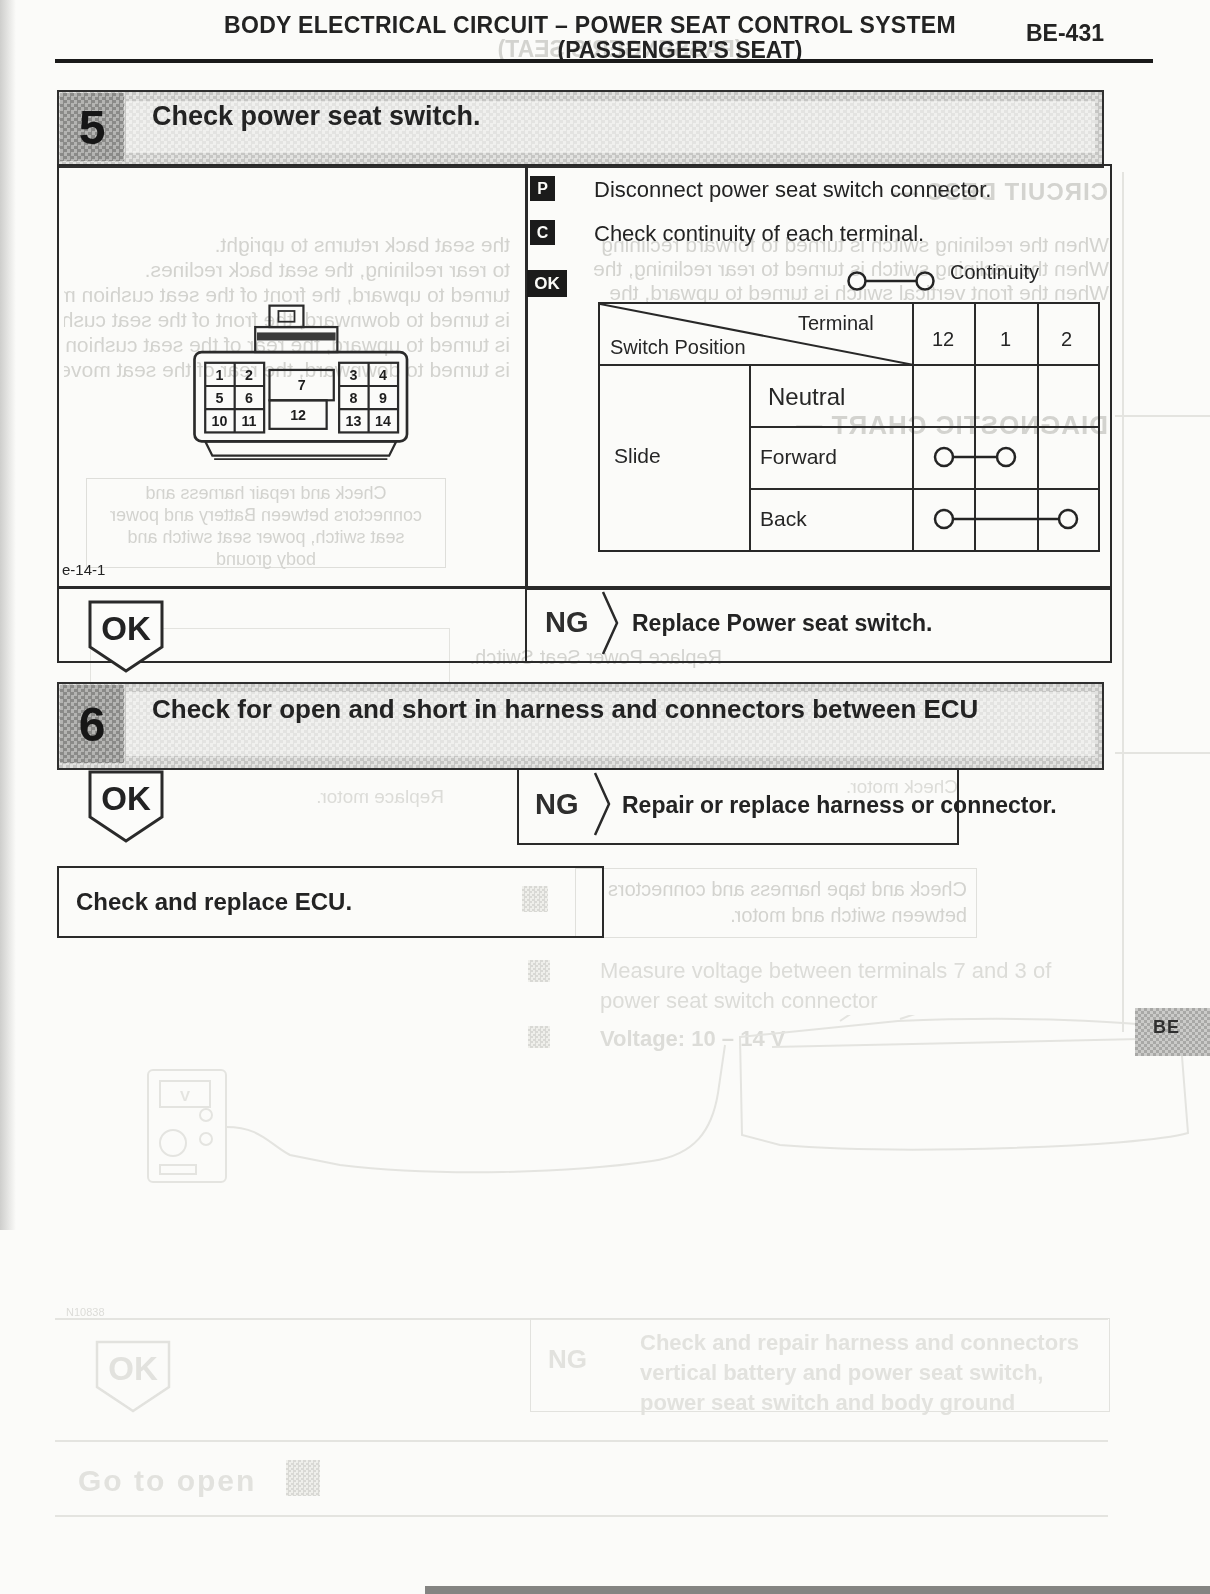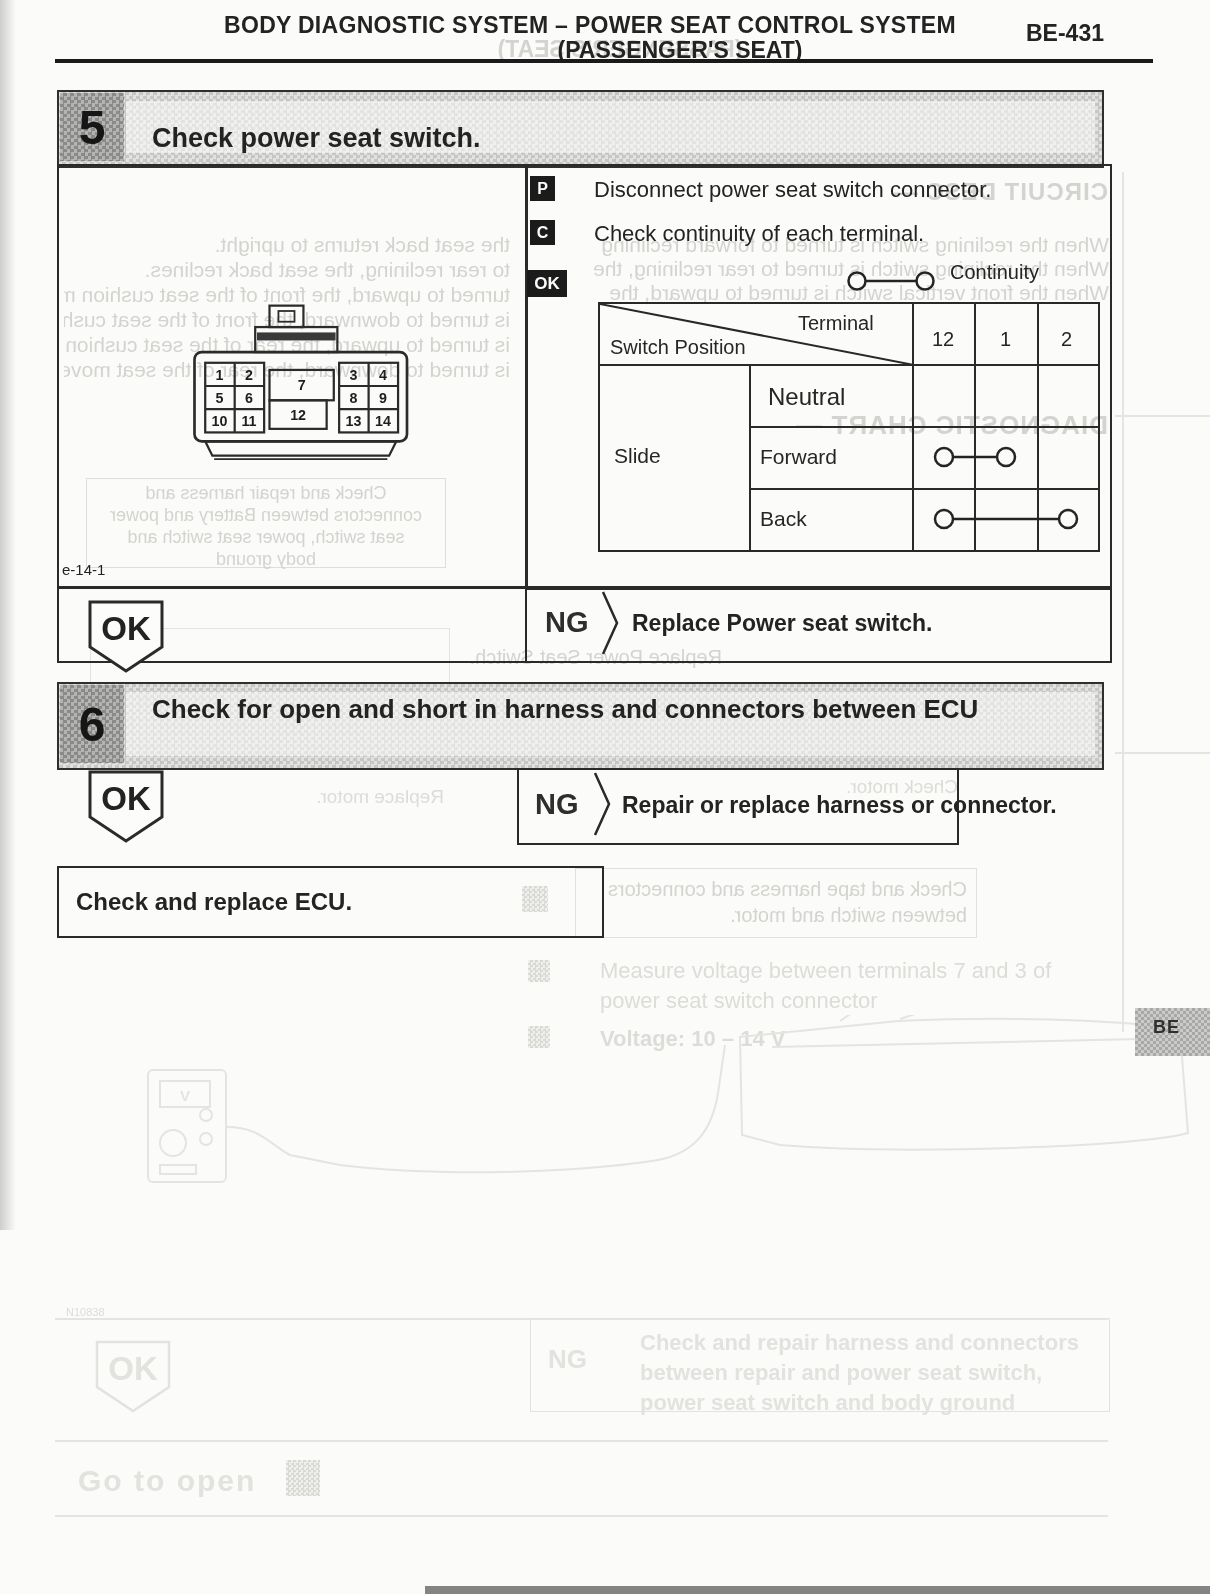--- a/index.html
+++ b/index.html
@@ -103,21 +103,21 @@
       <path d="M632,32 L1000,24"></path>
       <path d="M700,6 L712,-2 M760,4 L790,-6"></path>
     </g>
     <text x="45" y="86" font-size="15" fill="#e4e4e0" text-anchor="middle" font-weight="bold">V</text>
   </svg>
 
   <div class="abs gline" style="left:55px;top:1318px;width:1053px;height:1.5px;"></div>
   <div class="abs" style="left:530px;top:1318px;width:578px;height:92px;border:1.5px solid #e2e2de;"></div>
   <div class="abs g4 b nw" style="left:548px;top:1344px;font-size:26px;">NG</div>
   <div class="abs g4 b nw" style="left:640px;top:1330px;font-size:22px;">Check and repair harness and connectors</div>
-  <div class="abs g4 b nw" style="left:640px;top:1360px;font-size:22px;">between repair and power seat switch,</div>
+  <div class="abs g4 b nw" style="left:640px;top:1360px;font-size:22px;">vertical battery and power seat switch,</div>
   <div class="abs g4 b nw" style="left:640px;top:1390px;font-size:22px;">power seat switch and body ground</div>
 
   <div class="abs g3 nw" style="left:66px;top:1306px;font-size:11px;">N10838</div>
   <div class="abs okwrap" style="left:95px;top:1340px;">
     <svg width="76" height="74" viewBox="0 0 76 74">
         <polygon points="2,2 74,2 74,47 38,71 2,47" fill="none" stroke="#e2e2de" stroke-width="2.5"></polygon>
       </svg>
     <span class="g4">OK</span>
   </div>
   <div class="abs gline" style="left:55px;top:1440px;width:1053px;height:1.5px;"></div>
@@ -125,31 +125,31 @@
   <div class="abs chk-ghost" style="left:286px;top:1460px;width:34px;height:36px;"></div>
   <div class="abs gline" style="left:55px;top:1515px;width:1053px;height:1.5px;"></div>
 
   <div class="abs gline" style="left:1122px;top:172px;width:1.5px;height:860px;"></div>
   <div class="abs gline" style="left:1115px;top:415px;width:95px;height:1.5px;"></div>
   <div class="abs gline" style="left:1115px;top:752px;width:95px;height:1.5px;"></div>
 
   <div class="abs" style="left:0;top:0;width:16px;height:1230px;background:linear-gradient(to right,#bfbfbd,rgba(251,251,249,0));opacity:.75;"></div>
   <div class="abs" style="left:425px;top:1586px;width:785px;height:8px;background:#6f6f6d;opacity:.85;"></div>
 
-  <div class="abs b ink nw" style="left:140px;top:12px;width:900px;text-align:center;font-size:23px;letter-spacing:.3px;">BODY DIAGNOSTIC SYSTEM – POWER SEAT CONTROL SYSTEM</div>
+  <div class="abs b ink nw" style="left:140px;top:12px;width:900px;text-align:center;font-size:23px;letter-spacing:.3px;">BODY ELECTRICAL CIRCUIT – POWER SEAT CONTROL SYSTEM</div>
   <div class="abs b ink nw" style="left:340px;top:37px;width:680px;text-align:center;font-size:23px;">(PASSENGER'S SEAT)</div>
   <div class="abs b ink nw" style="left:1026px;top:20px;font-size:23px;">BE-431</div>
   <div class="abs" style="left:55px;top:59px;width:1098px;height:4px;background:#1a1a1a;"></div>
 
   <div class="abs chk" style="left:57px;top:90px;width:1043px;height:74px;border:2px solid #2f2f2f;"></div>
   <div class="abs chk-dark numblk" style="left:60px;top:93px;width:64px;height:68px;">
     <span>5</span>
   </div>
   <div class="abs whitebg" style="left:126px;top:101px;width:969px;height:52px;background:rgba(252,252,250,.55);"></div>
-  <div class="abs b ink nw" style="left:152px;top:123px;font-size:27px;">Check power seat switch.</div>
+  <div class="abs b ink nw" style="left:152px;top:101px;font-size:27px;">Check power seat switch.</div>
 
   <div class="abs box" style="left:57px;top:164px;width:1051px;height:495px;border-color:#2a2a2a;"></div>
   <div class="abs line" style="left:525px;top:164px;width:2.5px;height:424px;"></div>
   <div class="abs line" style="left:57px;top:586px;width:1053px;height:2.5px;"></div>
   <div class="abs ink nw" style="left:62px;top:561px;font-size:15px;">e-14-1</div>
 
   <svg class="abs" style="left:182px;top:300px;" width="250" height="172" viewBox="0 0 280 192">
     <g fill="none" stroke="#2b2b2b" stroke-width="2.5">
       <rect x="98" y="6" width="38" height="24"></rect>
       <rect x="108" y="12" width="18" height="12" stroke-width="2"></rect>

